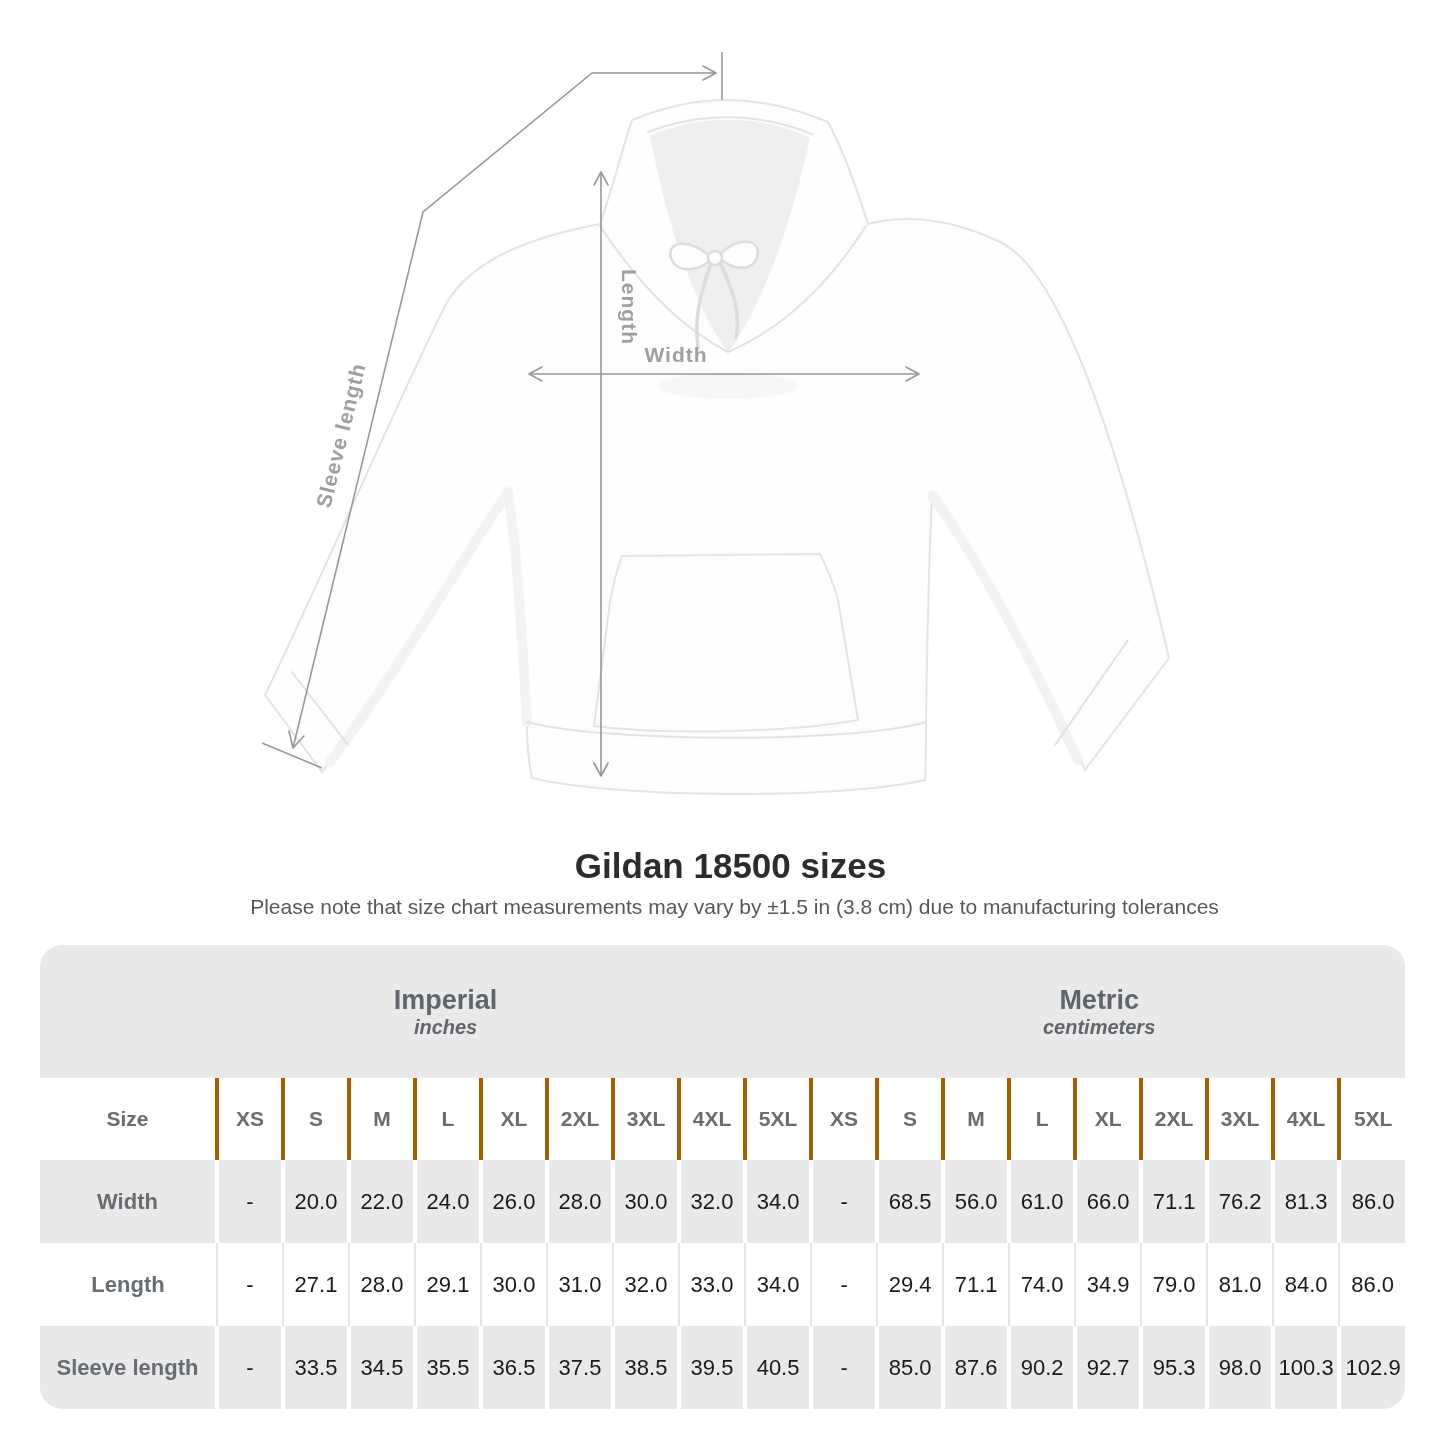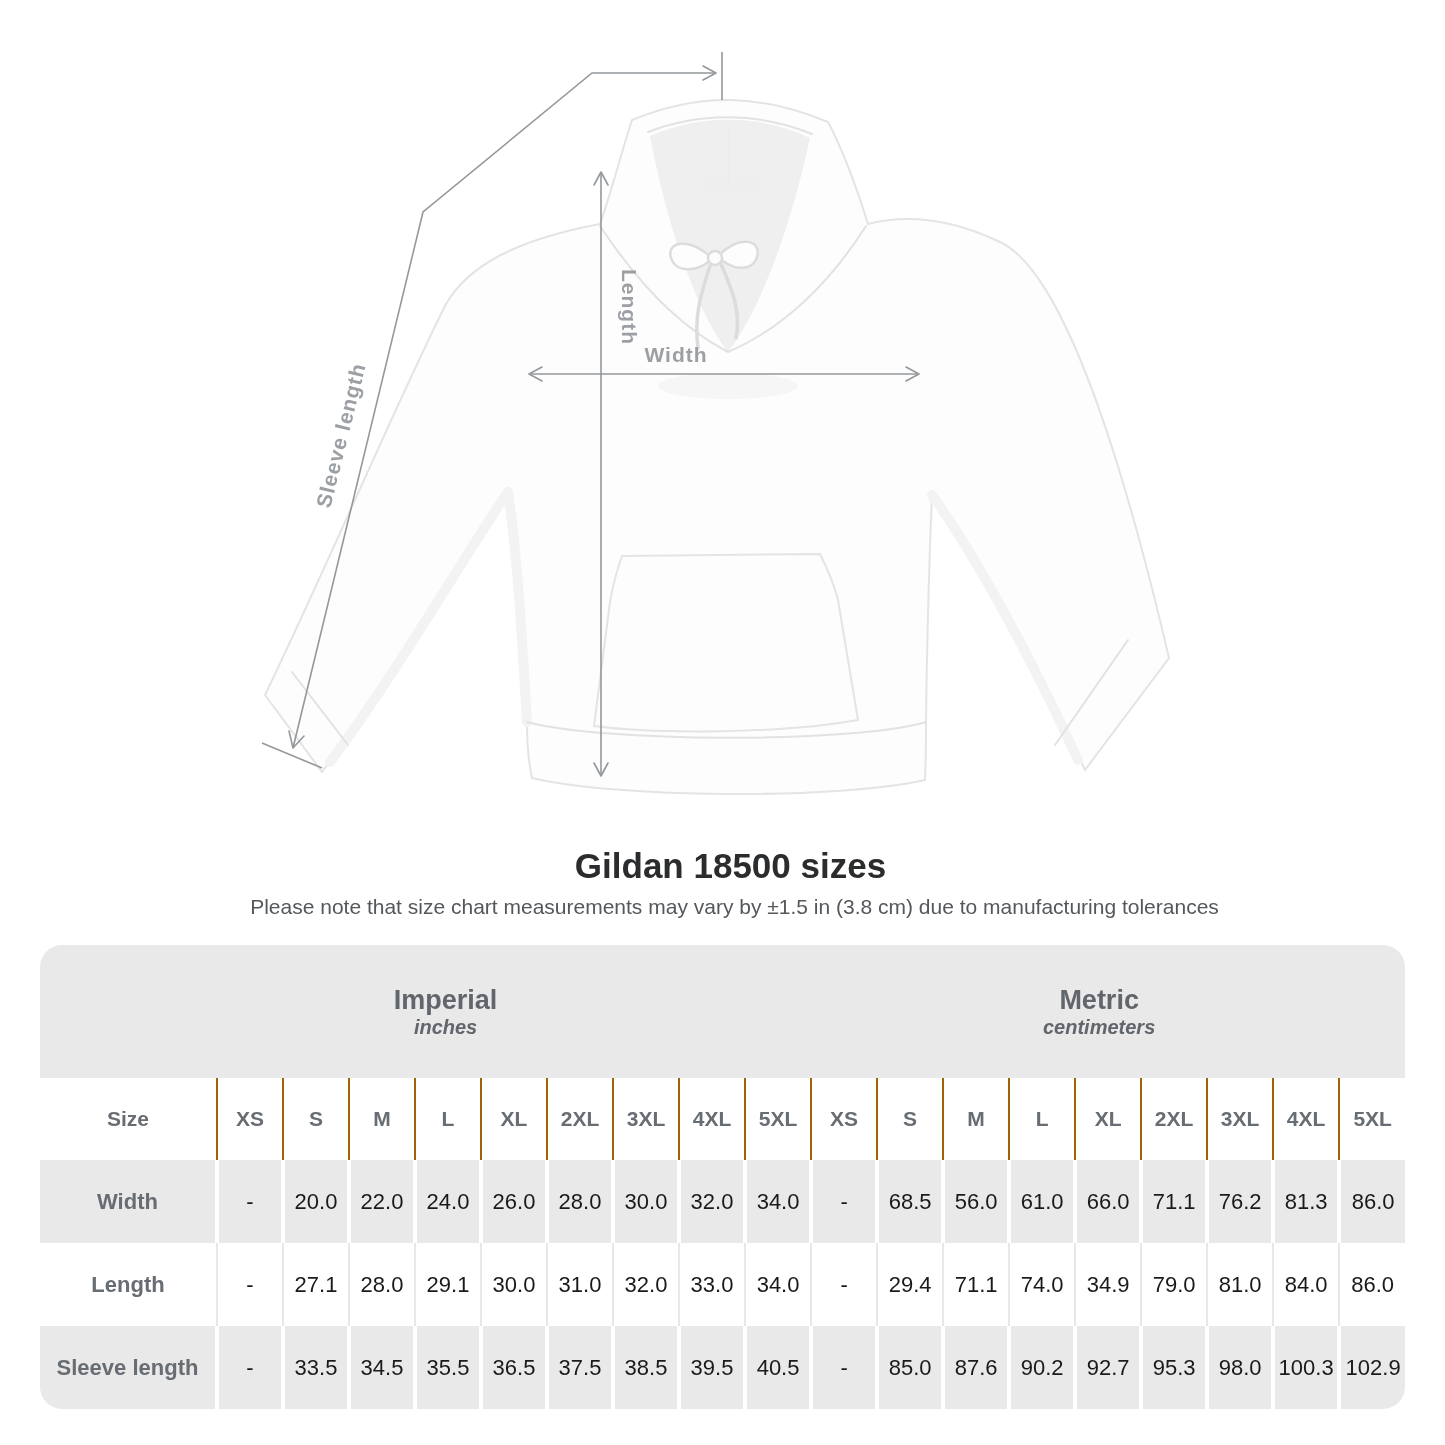--- a/index.html
+++ b/index.html
@@ -35,21 +35,21 @@
   table{border-collapse:collapse;table-layout:fixed;width:1365px;}
   col.c-label{width:177px;}
   col.c-size{width:66px;}
   th,td{padding:0;text-align:center;vertical-align:middle;}
   tr.band th{height:133px;background:#e9e9e9;}
   .unit-title{font-size:27px;font-weight:bold;color:#60666b;}
   .unit-sub{font-size:20px;font-style:italic;color:#60666b;}
   th.imperial-band{padding-left:40px;}
   th.metric-band{padding-right:18px;}
   tr.sizes th{height:82px;background:#ffffff;font-size:21px;font-weight:bold;color:#676d72;}
-  tr.sizes th:not(:first-child){border-left:2px solid #a16207;}
+  tr.sizes th:not(:first-child){border-left:4px solid #a16207;}
   tbody th{font-size:22px;font-weight:bold;color:#676d72;}
   tbody td{font-size:22px;color:#1a1a1c;}
   tbody tr{height:83px;}
   tr.r-gray{background:#e9e9e9;}
   tr.r-gray th:not(:first-child),tr.r-gray td{border-left:4px solid #ffffff;}
   tr.r-white{background:#ffffff;}
   tr.r-white th:not(:first-child),tr.r-white td{border-left:2px solid #e7e7e7;}
 </style>
 </head>
 <body>

